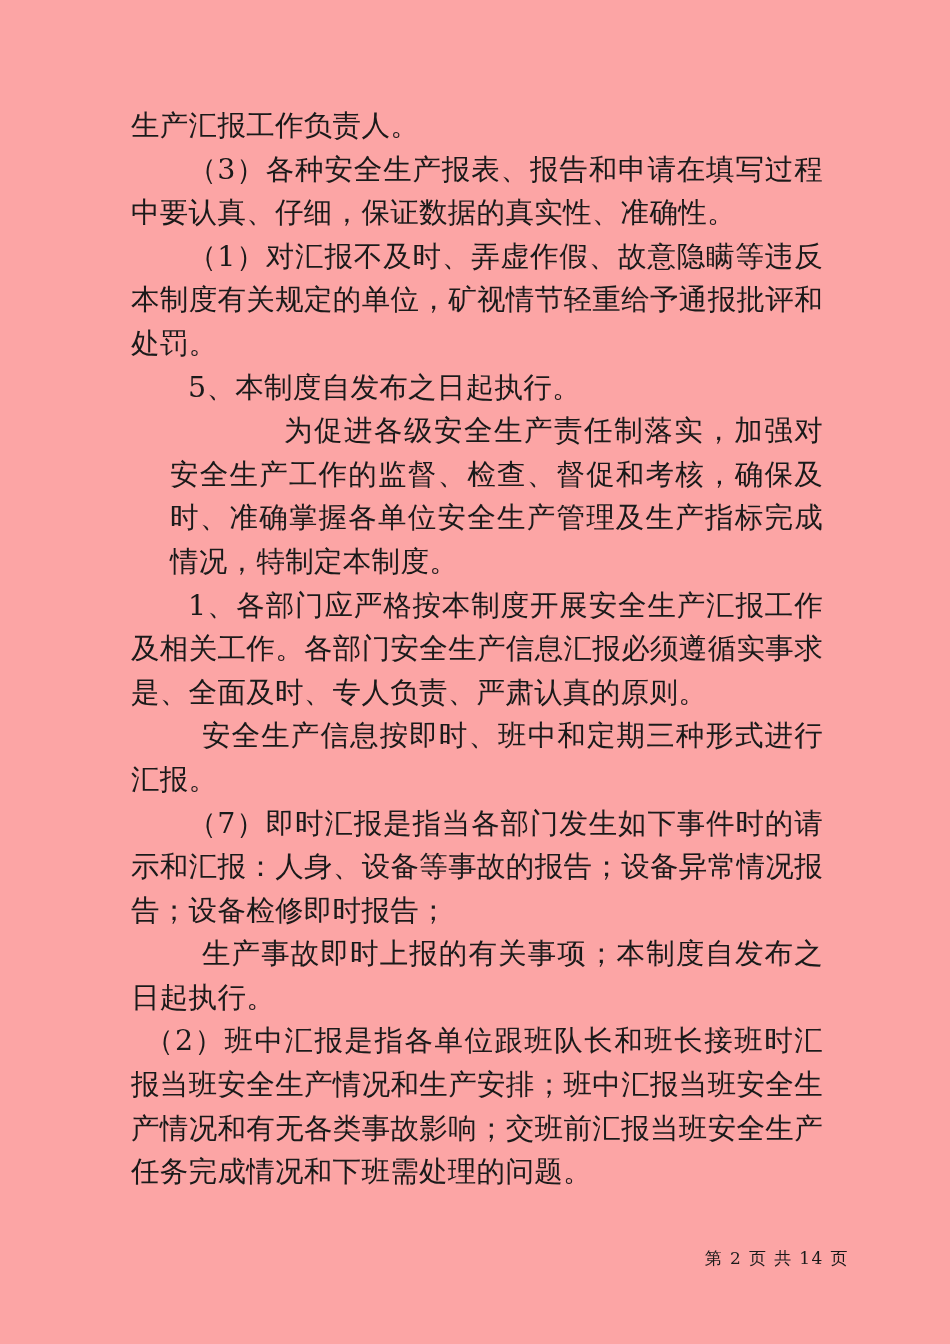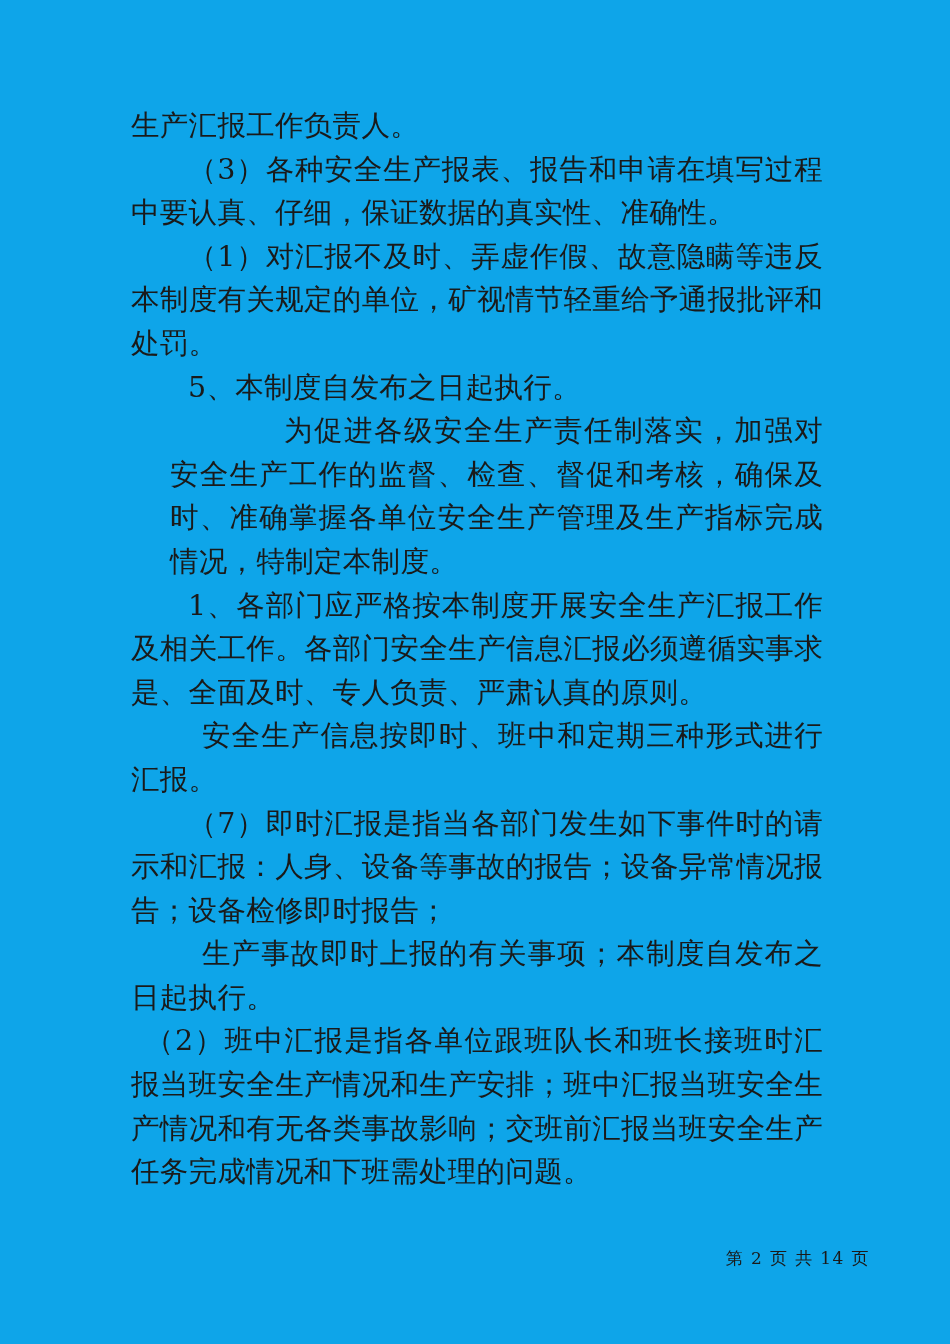--- a/index.html
+++ b/index.html
@@ -9,21 +9,21 @@
     background: #ffffff;
   }
   body {
     font-family: "DejaVu Serif", "Liberation Serif", serif;
     color: #1a1a1a;
   }
   #page {
     position: relative;
     width: 950px;
     height: 1344px;
-    background: #0ea5e9;
+    background: #fca5a5;
     overflow: hidden;
     box-sizing: border-box;
   }
   #doc-body {
     position: absolute;
     left: 131px;
     top: 104px;
     width: 692px;
   }
   .para {
@@ -45,21 +45,21 @@
   .ind-4   { text-indent: 114px; margin-left: 39px; }
   
   .para.last-short { text-align-last: left; }
 
   #page-footer {
     position: absolute;
     left: 0;
     top: 1247px;
     width: 950px;
     text-align: right;
-    padding-right: 80px;
+    padding-right: 101px;
     box-sizing: border-box;
   }
   .footer-text {
     font-size: 17px;
     letter-spacing: 1.4px;
     color: #1a1a1a;
     font-family: "DejaVu Serif", "Liberation Serif", serif;
   }
 </style>
 </head>

